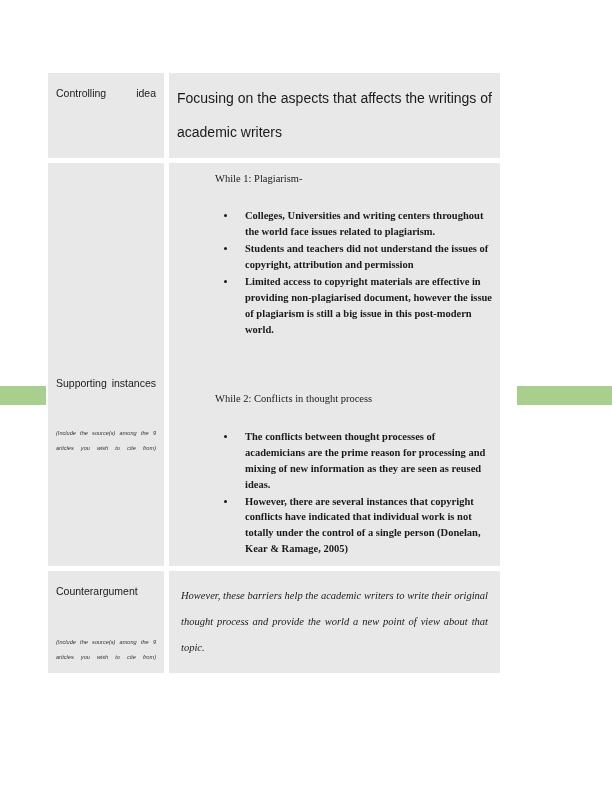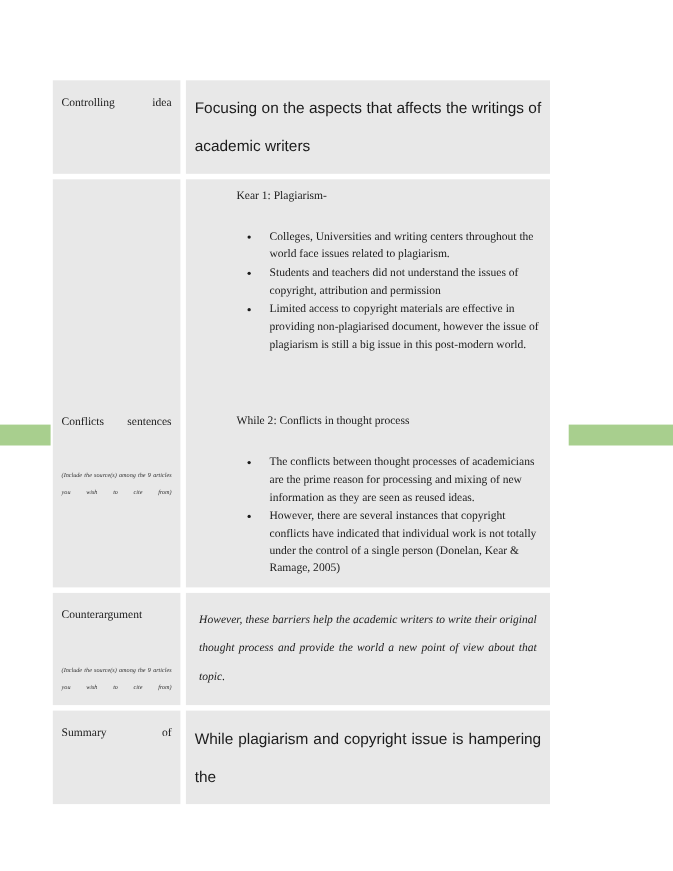--- a/index.html
+++ b/index.html
@@ -34,21 +34,21 @@
     border-spacing: 5px 5px;
     margin: -5px;
   }
   .doc-table td {
     background: #e8e8e8;
     vertical-align: top;
     padding: 8px 8px 8px 8px;
   }
   .col-label {
     width: 100px;
-    font-family: Liberation Serif, serif;
+    font-family: Liberation Sans, sans-serif;
     font-size: 10.5px;
     color: #1a1a1a;
     text-align: justify;
     text-align-last: justify;
     line-height: 2.45;
     padding-left: 6px;
     padding-right: 6px;
   }
   .col-body {
     font-family: "Liberation Serif", serif;
@@ -101,20 +101,21 @@
     font-family: "Liberation Serif", serif;
     font-size: 10.5px;
     margin: 0 0 0 38px;
     line-height: 1.5;
     color: #1a1a1a;
   }
   ul.points {
     margin: 22px 0 0 0;
     padding-left: 60px;
     list-style-type: disc;
+    font-weight: bold;
   }
   ul.points li {
     font-family: "Liberation Serif", serif;
     font-size: 10.5px;
     line-height: 1.52;
     color: #1a1a1a;
     margin-bottom: 1px;
     padding-left: 8px;
   }
   .gap-block { height: 52px; }
@@ -134,26 +135,26 @@
         <span class="label-text">Controlling idea</span>
       </td>
       <td class="col-body cell-pad-top">
         <p class="sans-just">Focusing on the aspects that affects the writings of academic writers</p>
       </td>
     </tr>
 
     <tr>
       <td class="col-label">
         <span style="display:block;height:200px;"></span>
-        <span class="label-text">Conflicts sentences</span>
+        <span class="label-text">Supporting instances</span>
         <span class="hint">(Include the source(s) among the 9 articles you wish to cite from)</span>
       </td>
       <td class="col-body cell-pad-top">
 
-        <p class="point-head">Kear 1: Plagiarism-</p>
+        <p class="point-head">While 1: Plagiarism-</p>
         <ul class="points">
           <li>Colleges, Universities and writing centers throughout the world face issues related to plagiarism.</li>
           <li>Students and teachers did not understand the issues of copyright, attribution and permission</li>
           <li>Limited access to copyright materials are effective in providing non-plagiarised document, however the issue of plagiarism is still a big issue in this post-modern world.</li>
         </ul>
 
         <div class="gap-block"></div>
 
         <p class="point-head">While 2: Conflicts in thought process</p>
         <ul class="points">
@@ -167,23 +168,15 @@
     <tr>
       <td class="col-label">
         <span class="label-text">Counterargument</span>
         <span class="hint">(Include the source(s) among the 9 articles you wish to cite from)</span>
       </td>
       <td class="col-body cell-pad-top">
         <p class="serif-just">However, these barriers help the academic writers to write their original thought process and provide the world a new point of view about that topic.</p>
       </td>
     </tr>
 
-    <tr>
-      <td class="col-label">
-        <span class="label-text">Summary of</span>
-      </td>
-      <td class="col-body cell-pad-top">
-        <p class="sans-just">While plagiarism and copyright issue is hampering the</p>
-      </td>
-    </tr>
 
   </tbody>
 </table>
 
 </body></html>

